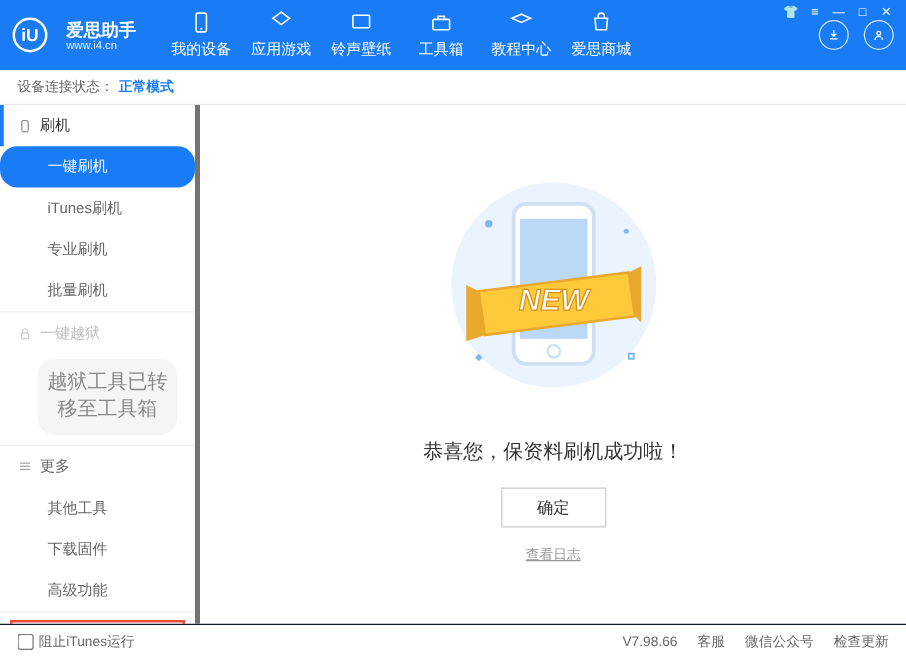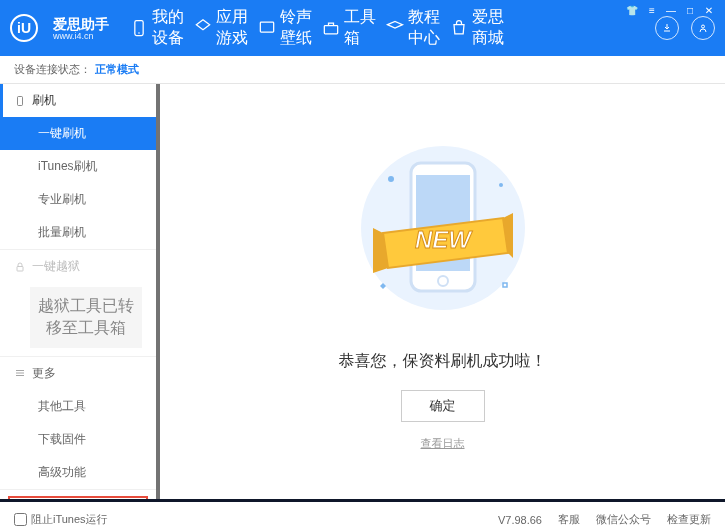--- a/index.html
+++ b/index.html
@@ -6,55 +6,55 @@
 body { width: 725px; height: 527px; overflow: hidden; background: #fff; }
 
 .title-bar { height: 56px; background: #1a7cf4; display: flex; align-items: center; padding: 0 10px; }
 .logo-area { display: flex; align-items: flex-end; gap: 15px; color: #ffffff; padding-right: 10px; }
 .logo-circle { width: 28px; height: 28px; border: 2px solid #fff; border-radius: 50%; display: flex; align-items: center; justify-content: center; font-weight: bold; font-size: 14px; }
 .logo-text { display: flex; flex-direction: column; line-height: 1.1; }
 .logo-title { font-size: 14px; font-weight: bold; }
 .logo-url { font-size: 9px; opacity: 0.9; }
 
 .nav-items { display: flex; flex: 1; height: 100%; margin-left: 10px; }
-.nav-item { width: 64px; display: flex; align-items: center; justify-content: center; color: #fff; font-size: 16px; gap: 3px; cursor: pointer; }
+.nav-item { width: 64px; display: flex; flex-direction: column; align-items: center; justify-content: center; color: #fff; font-size: 12px; gap: 3px; cursor: pointer; }
 .nav-item.active { background: #0e6adf; }
 .nav-icon { width: 20px; height: 20px; display: flex; align-items: center; justify-content: center; }
 .nav-icon svg { fill: #fff; }
 
 .title-right { display: flex; align-items: center; gap: 8px; height: 100%; }
 .win-controls { display: flex; gap: 3px; position: absolute; top: 4px; right: 8px; }
 .win-btn { width: 16px; height: 12px; color: #fff; font-size: 10px; display: flex; align-items: center; justify-content: center; cursor: pointer; }
 .circle-btn { width: 24px; height: 24px; border: 1.5px solid rgba(255,255,255,0.8); border-radius: 50%; display: flex; align-items: center; justify-content: center; cursor: pointer; margin-left: 4px; }
 .circle-btn svg { fill: #fff; }
 
 .status-bar { height: 28px; border-bottom: 1px solid #e5e5e5; display: flex; align-items: center; padding: 0 14px; font-size: 11px; color: #666; }
 .status-mode { color: #1a7cf4; font-weight: bold; margin-left: 4px; }
 
 .main-area { display: flex; height: calc(100% - 56px - 28px - 28px); }
 
 .sidebar { width: 160px; border-right: 4px solid #737373; overflow-y: auto; font-size: 12px; }
 .side-group { border-bottom: 1px solid #f0f0f0; }
 .side-header { padding: 8px 14px; color: #666; display: flex; align-items: center; gap: 6px; font-size: 12px; }
 .side-header.blue-accent { border-left: 3px solid #1a7cf4; padding-left: 11px; color: #333; }
-.side-item { padding: 8px 14px 8px 38px; color: #666; cursor: pointer; font-size: 12px; }
+.side-item { padding: 8px 14px 8px 38px; color: #666; cursor: pointer; font-size: 12px; border-radius: 14px; }
 .side-item.active { background: #1a7cf4; color: #fff; }
 .side-item.boxed { background: #f5f5f5; margin: 4px 14px 8px 30px; padding: 8px 6px; color: #888; font-size: 16px; line-height: 1.4; text-align: center; }
 
 .side-bottom { border: 2px solid #e74c3c; margin: 6px 8px; padding: 8px; }
 .side-bottom label { font-size: 11px; color: #999; display: inline-flex; align-items: center; gap: 3px; margin-right: 6px; }
 .side-bottom input[type="checkbox"] { width: 11px; height: 11px; }
 
 .content { flex: 1; display: flex; flex-direction: column; align-items: center; justify-content: center; padding: 20px; }
 .phone-illus { width: 180px; height: 200px; position: relative; margin-bottom: 18px; }
 .success-msg { font-size: 16px; color: #333; margin-bottom: 18px; }
 .ok-btn { border: 1px solid #ccc; background: #fff; padding: 6px 28px; font-size: 13px; color: #333; cursor: pointer; margin-bottom: 14px; }
 .log-link { font-size: 11px; color: #999; text-decoration: underline; cursor: pointer; }
 
-.footer { height: 28px; border-top: 3px solid #0f172a; display: flex; align-items: flex-end; padding: 0 14px; font-size: 11px; color: #666; justify-content: space-between; }
+.footer { height: 28px; border-top: 1px solid #0f172a; display: flex; align-items: center; padding: 0 14px; font-size: 11px; color: #666; justify-content: space-between; }
 .footer-left { display: flex; align-items: center; gap: 4px; }
 .footer-right { display: flex; align-items: center; gap: 16px; }
 .footer-right span { cursor: pointer; }
 
 .icon-sm { width: 12px; height: 12px; }
 </style>
 </head>
 <body>
 
 <div class="title-bar">

